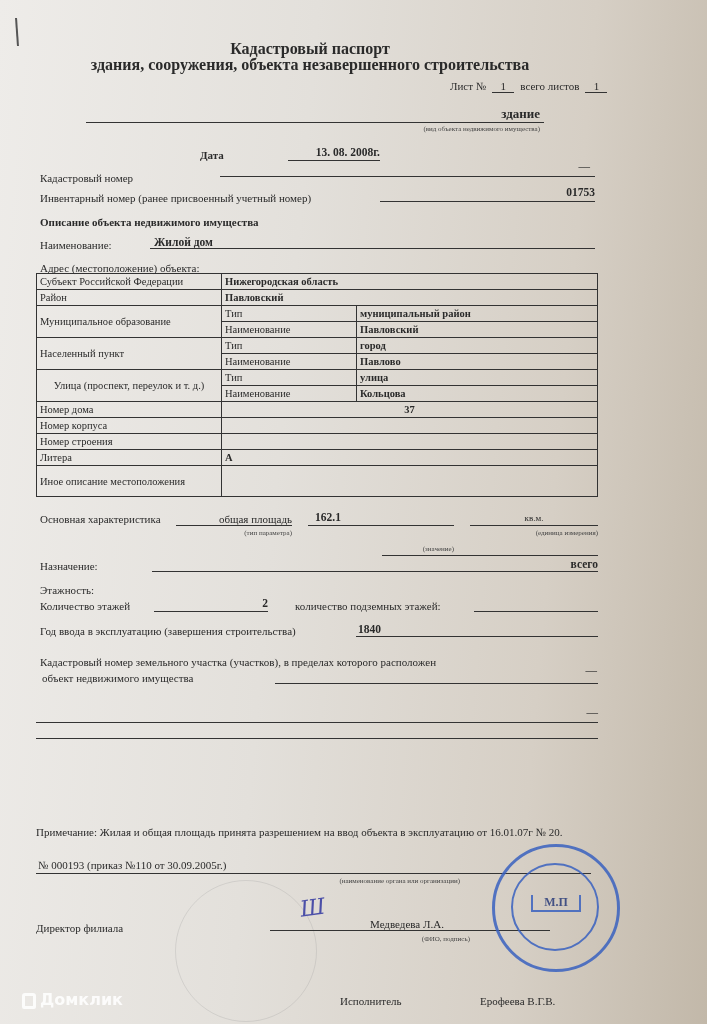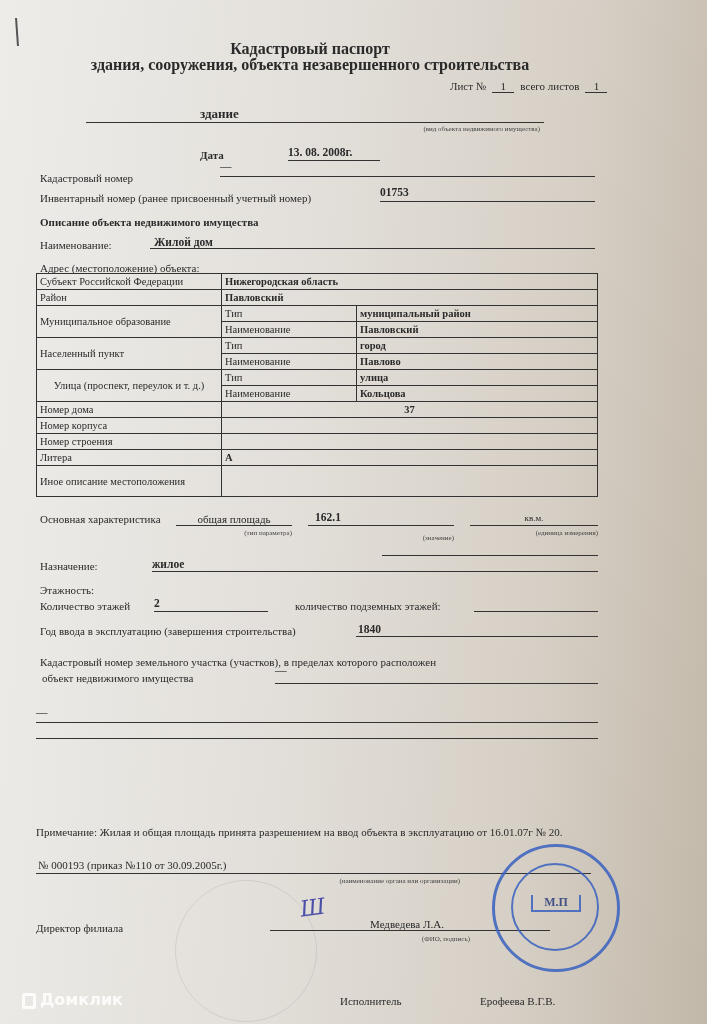--- a/index.html
+++ b/index.html
@@ -12,21 +12,21 @@
     position: absolute; left: 0; top: 0; width: 707px; height: 1024px;
     background: linear-gradient(95deg, #eeece9 0%, #e3e0db 40%, #d6cfc5 75%, #c2b8a9 100%);
   }
   .abs { position: absolute; }
   .margin-mark { left: 16px; top: 18px; width: 2px; height: 28px; background: #555; transform: rotate(-4deg); }
   .title1 { left: 0; width: 620px; top: 40px; text-align: center; font-size: 16px; font-weight: bold; }
   .title2 { left: 60px; width: 500px; top: 56px; text-align: center; font-size: 16px; font-weight: bold; white-space: nowrap; }
   .sheet { left: 450px; top: 80px; font-size: 11px; white-space: nowrap; }
   .sheet .u { display: inline-block; border-bottom: 1px solid #333; width: 22px; text-align: center; margin: 0 6px; }
   .line { position: absolute; border-bottom: 1px solid #333; }
-  .val { position: absolute; font-size: 11.5px; font-weight: bold; text-align: left; }
+  .val { position: absolute; font-size: 11.5px; font-weight: bold; text-align: right; }
   .lbl { position: absolute; font-size: 11px; white-space: nowrap; }
   .cap { position: absolute; font-size: 7px; text-align: right; white-space: nowrap; color: #444; }
   table.addr { position: absolute; left: 36px; top: 273px; width: 562px; border-collapse: collapse; font-size: 10.5px; }
   table.addr td { border: 1px solid #333; padding: 0 3px; height: 15px; line-height: 15px; }
   table.addr td.b { font-weight: bold; }
   table.addr td.c { text-align: center; font-weight: bold; }
   .note { left: 36px; top: 826px; font-size: 11px; white-space: nowrap; }
   .stamp {
     position: absolute; left: 492px; top: 844px; width: 122px; height: 122px; border-radius: 50%;
     border: 3px solid #3a62c0; opacity: 0.85;
@@ -138,36 +138,36 @@
       <td class="b" colspan="2">А</td>
     </tr>
     <tr>
       <td style="height:30px;">Иное описание местоположения</td>
       <td colspan="2"></td>
     </tr>
   </tbody>
     </table>
 
   <div class="lbl" style="left:40px; top:513px;">Основная характеристика</div>
-  <div class="lbl" style="left:176px; width:116px; top:513px; text-align:center;">общая площадь</div>
+  <div class="lbl" style="left:176px; width:116px; top:513px; text-align:right;">общая площадь</div>
   <div class="line" style="left:176px; width:116px; top:525px;"></div>
   <div class="cap" style="left:176px; width:116px; top:529px;">(тип параметра)</div>
 
   <div class="val" style="left:315px; top:511px; text-align:left;">162.1</div>
   <div class="line" style="left:308px; width:146px; top:525px;"></div>
-  <div class="cap" style="left:308px; width:146px; top:534px;">(значение)</div>
+  <div class="cap" style="left:308px; width:146px; top:545px;">(значение)</div>
 
   <div class="lbl" style="left:470px; width:128px; top:513px; text-align:center; font-size:9px;">кв.м.</div>
   <div class="line" style="left:470px; width:128px; top:525px;"></div>
   <div class="cap" style="left:470px; width:128px; top:529px;">(единица измерения)</div>
 
   <div class="line" style="left:382px; width:216px; top:555px;"></div>
 
   <div class="lbl" style="left:40px; top:560px;">Назначение:</div>
-  <div class="val" style="left:152px; width:446px; top:558px;">жилое</div>
+  <div class="val" style="left:152px; width:446px; top:558px;">всего</div>
   <div class="line" style="left:152px; width:446px; top:571px;"></div>
 
   <div class="lbl" style="left:40px; top:584px;">Этажность:</div>
   <div class="lbl" style="left:40px; top:600px;">Количество этажей</div>
   <div class="val" style="left:154px; width:114px; top:597px;">2</div>
   <div class="line" style="left:154px; width:114px; top:611px;"></div>
   <div class="lbl" style="left:295px; top:600px;">количество подземных этажей:</div>
   <div class="line" style="left:474px; width:124px; top:611px;"></div>
 
   <div class="lbl" style="left:40px; top:625px;">Год ввода в эксплуатацию (завершения строительства)</div>

